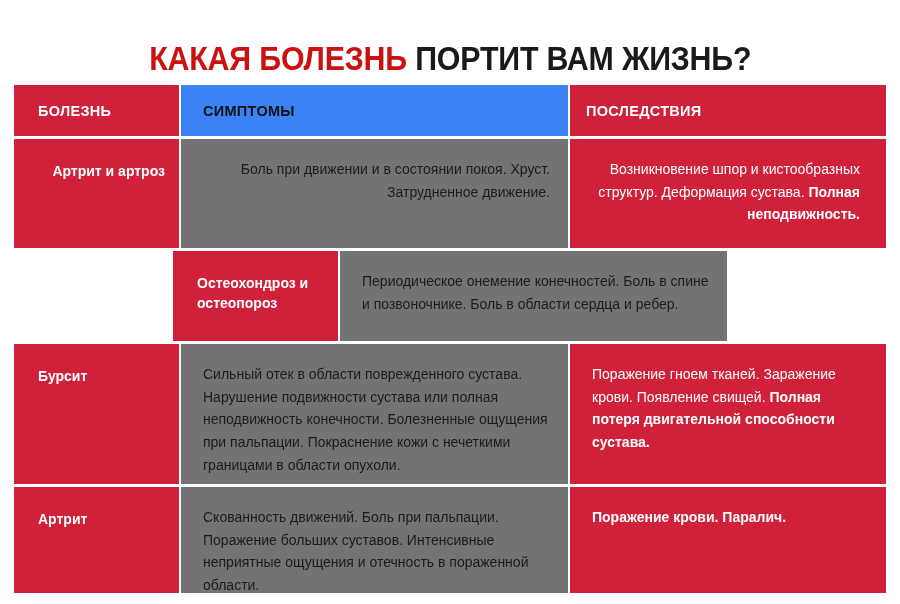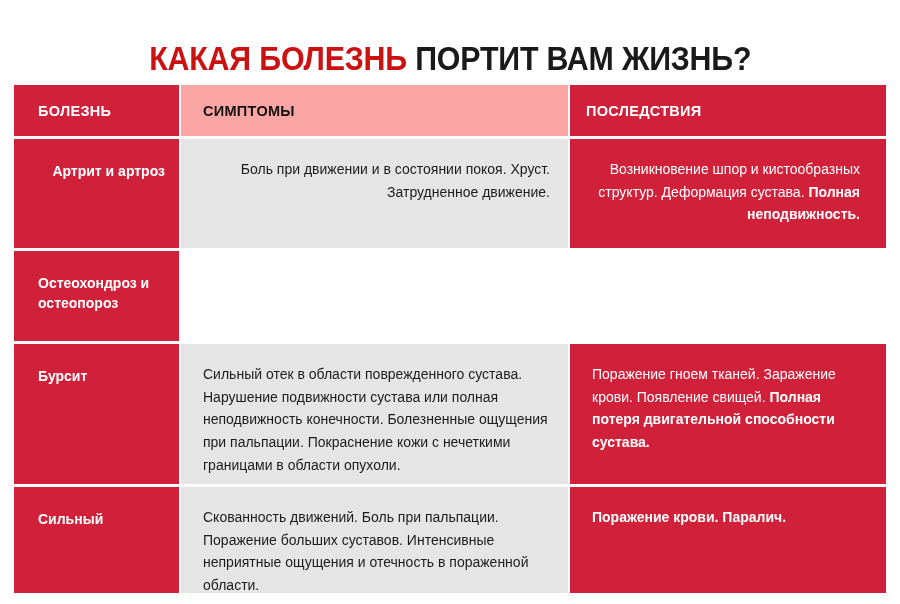--- a/index.html
+++ b/index.html
@@ -54,49 +54,49 @@
     flex-direction: column;
     gap: 3px;
   }
   .row {
     display: flex;
     gap: 2px;
     flex: 0 0 auto;
   }
   .row-header { height: 51px; }
   .row-1 { height: 109px; text-align: right; }
-  .row-2 { height: 90px; }
+  .row-2 { height: 90px; justify-content: center; }
   .row-3 { height: 140px; justify-content: flex-end; }
   .row-4 { height: 106px; }
 
   .cell {
     box-sizing: border-box;
     overflow: hidden;
   }
   .col-disease {
     width: 165px;
     flex: 0 0 165px;
     background: #d1213a;
     color: #ffffff;
   }
   .col-symptoms {
     width: 387px;
     flex: 0 0 387px;
-    background: #e5e5e5;
+    background: #737373;
     color: #1c1c1c;
   }
   .col-consequences {
     flex: 1 1 auto;
     background: #d1213a;
     color: #ffffff;
   }
 
   
   .row-header .col-symptoms {
-    background: #fca5a5;
+    background: #3b82f6;
     color: #111111;
   }
   .head-label {
     font-size: 14.5px;
     font-weight: bold;
     letter-spacing: 0.3px;
     text-transform: uppercase;
     padding: 0 22px;
     height: 100%;
     display: flex;
@@ -156,37 +156,40 @@
     </div>
     <div class="cell col-consequences">
       <div class="body-text"><span>Возникновение шпор и кистообразных структур. Деформация сустава. </span><b>Полная неподвижность.</b><span></span></div>
     </div>
   </div>
 
   <div class="row row-2">
     <div class="cell col-disease">
       <div class="disease-name">Остеохондроз и остеопороз</div>
     </div>
+    <div class="cell col-symptoms">
+      <div class="body-text">Периодическое онемение конечностей. Боль в спине и позвоночнике. Боль в области сердца и ребер.</div>
+    </div>
   </div>
 
   <div class="row row-3">
     <div class="cell col-disease">
       <div class="disease-name">Бурсит</div>
     </div>
     <div class="cell col-symptoms">
       <div class="body-text">Сильный отек в области поврежденного сустава. Нарушение подвижности сустава или полная неподвижность конечности. Болезненные ощущения при пальпации. Покраснение кожи с нечеткими границами в области опухоли.</div>
     </div>
     <div class="cell col-consequences">
       <div class="body-text"><span>Поражение гноем тканей. Заражение крови. Появление свищей. </span><b>Полная потеря двигательной способности сустава.</b><span></span></div>
     </div>
   </div>
 
   <div class="row row-4">
     <div class="cell col-disease">
-      <div class="disease-name">Сильный</div>
+      <div class="disease-name">Артрит</div>
     </div>
     <div class="cell col-symptoms">
       <div class="body-text">Скованность движений. Боль при пальпации. Поражение больших суставов. Интенсивные неприятные ощущения и отечность в пораженной области.</div>
     </div>
     <div class="cell col-consequences">
       <div class="body-text"><span></span><b>Поражение крови. Паралич.</b><span></span></div>
     </div>
   </div>
 
 </div>

